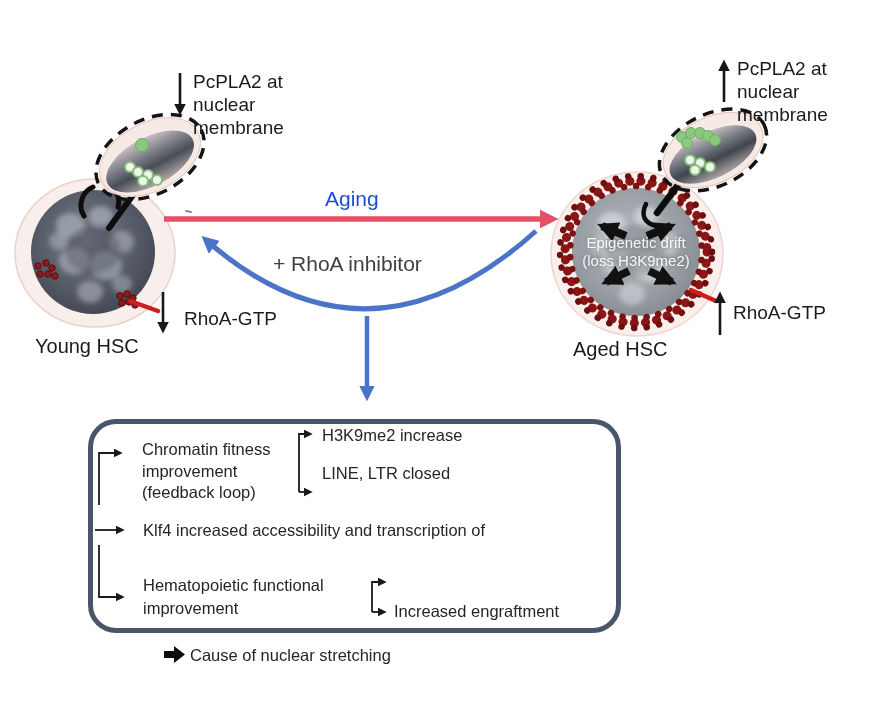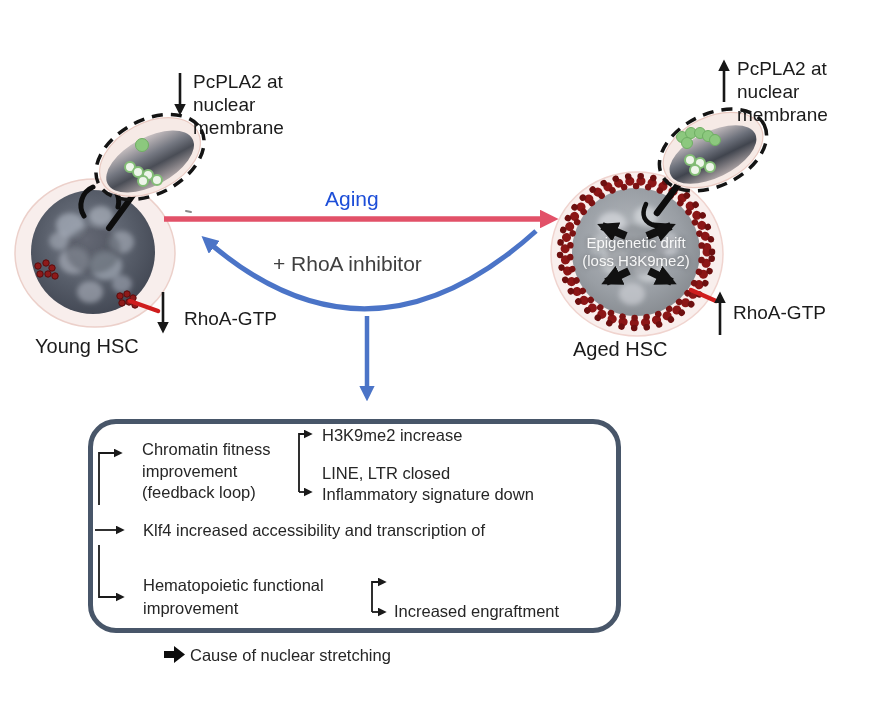--- a/index.html
+++ b/index.html
@@ -217,21 +217,20 @@
 
   <div class="summary-box"></div>
 
   <div class="t lines boxtxt" style="left:142px;top:439px;line-height:21.5px;">
     <span>Chromatin fitness</span>
     <span>improvement</span>
     <span>(feedback loop)</span>
   </div>
   <div class="t boxtxt" style="left:322px;top:426px;">H3K9me2 increase</div>
   <div class="t boxtxt" style="left:322px;top:464px;">LINE, LTR closed</div>
-  <div class="t boxtxt" style="left:322px;top:485px;">Inflammatory signature down</div>
   <div class="t lines boxtxt" style="left:143px;top:519px;line-height:22px;">
     <span>Klf4 increased accessibility and transcription of</span>
   </div>
   <div class="t lines boxtxt" style="left:143px;top:574px;line-height:23px;">
     <span>Hematopoietic functional</span>
     <span>improvement</span>
   </div>
   <div class="t boxtxt" style="left:394px;top:602px;">Increased engraftment</div>
 
   <div class="t boxtxt" style="left:190px;top:646px;">Cause of nuclear stretching</div>

